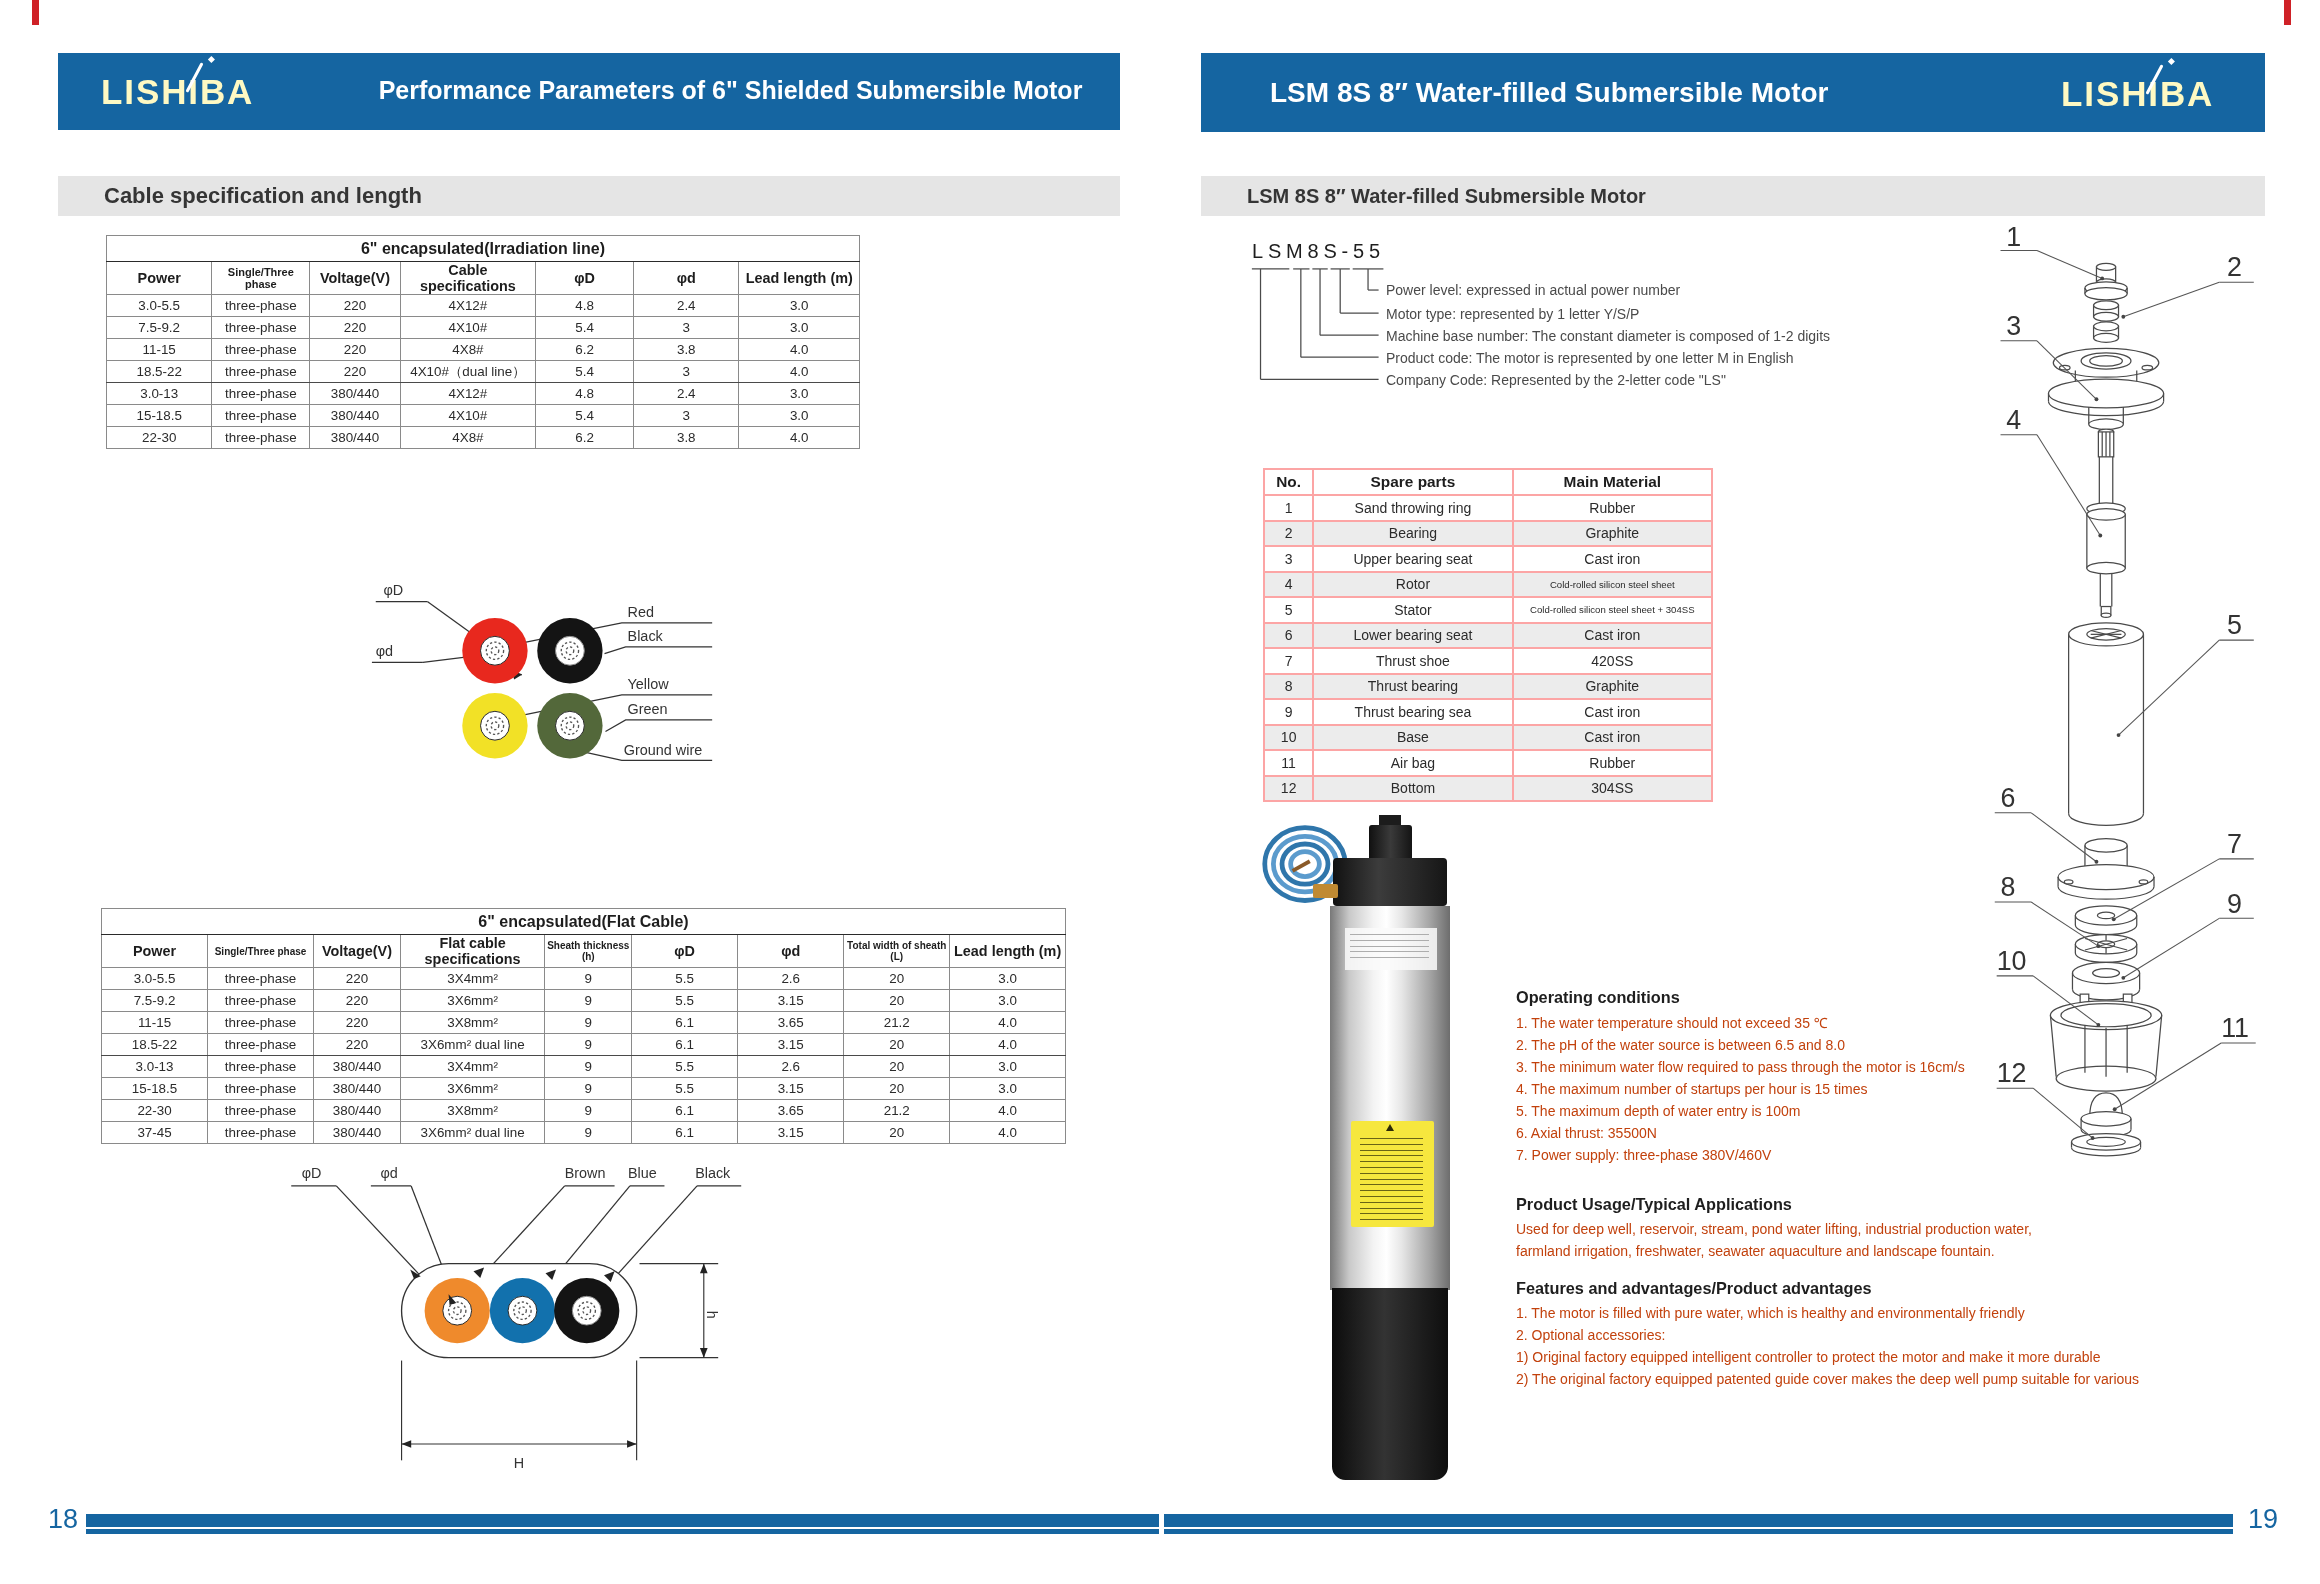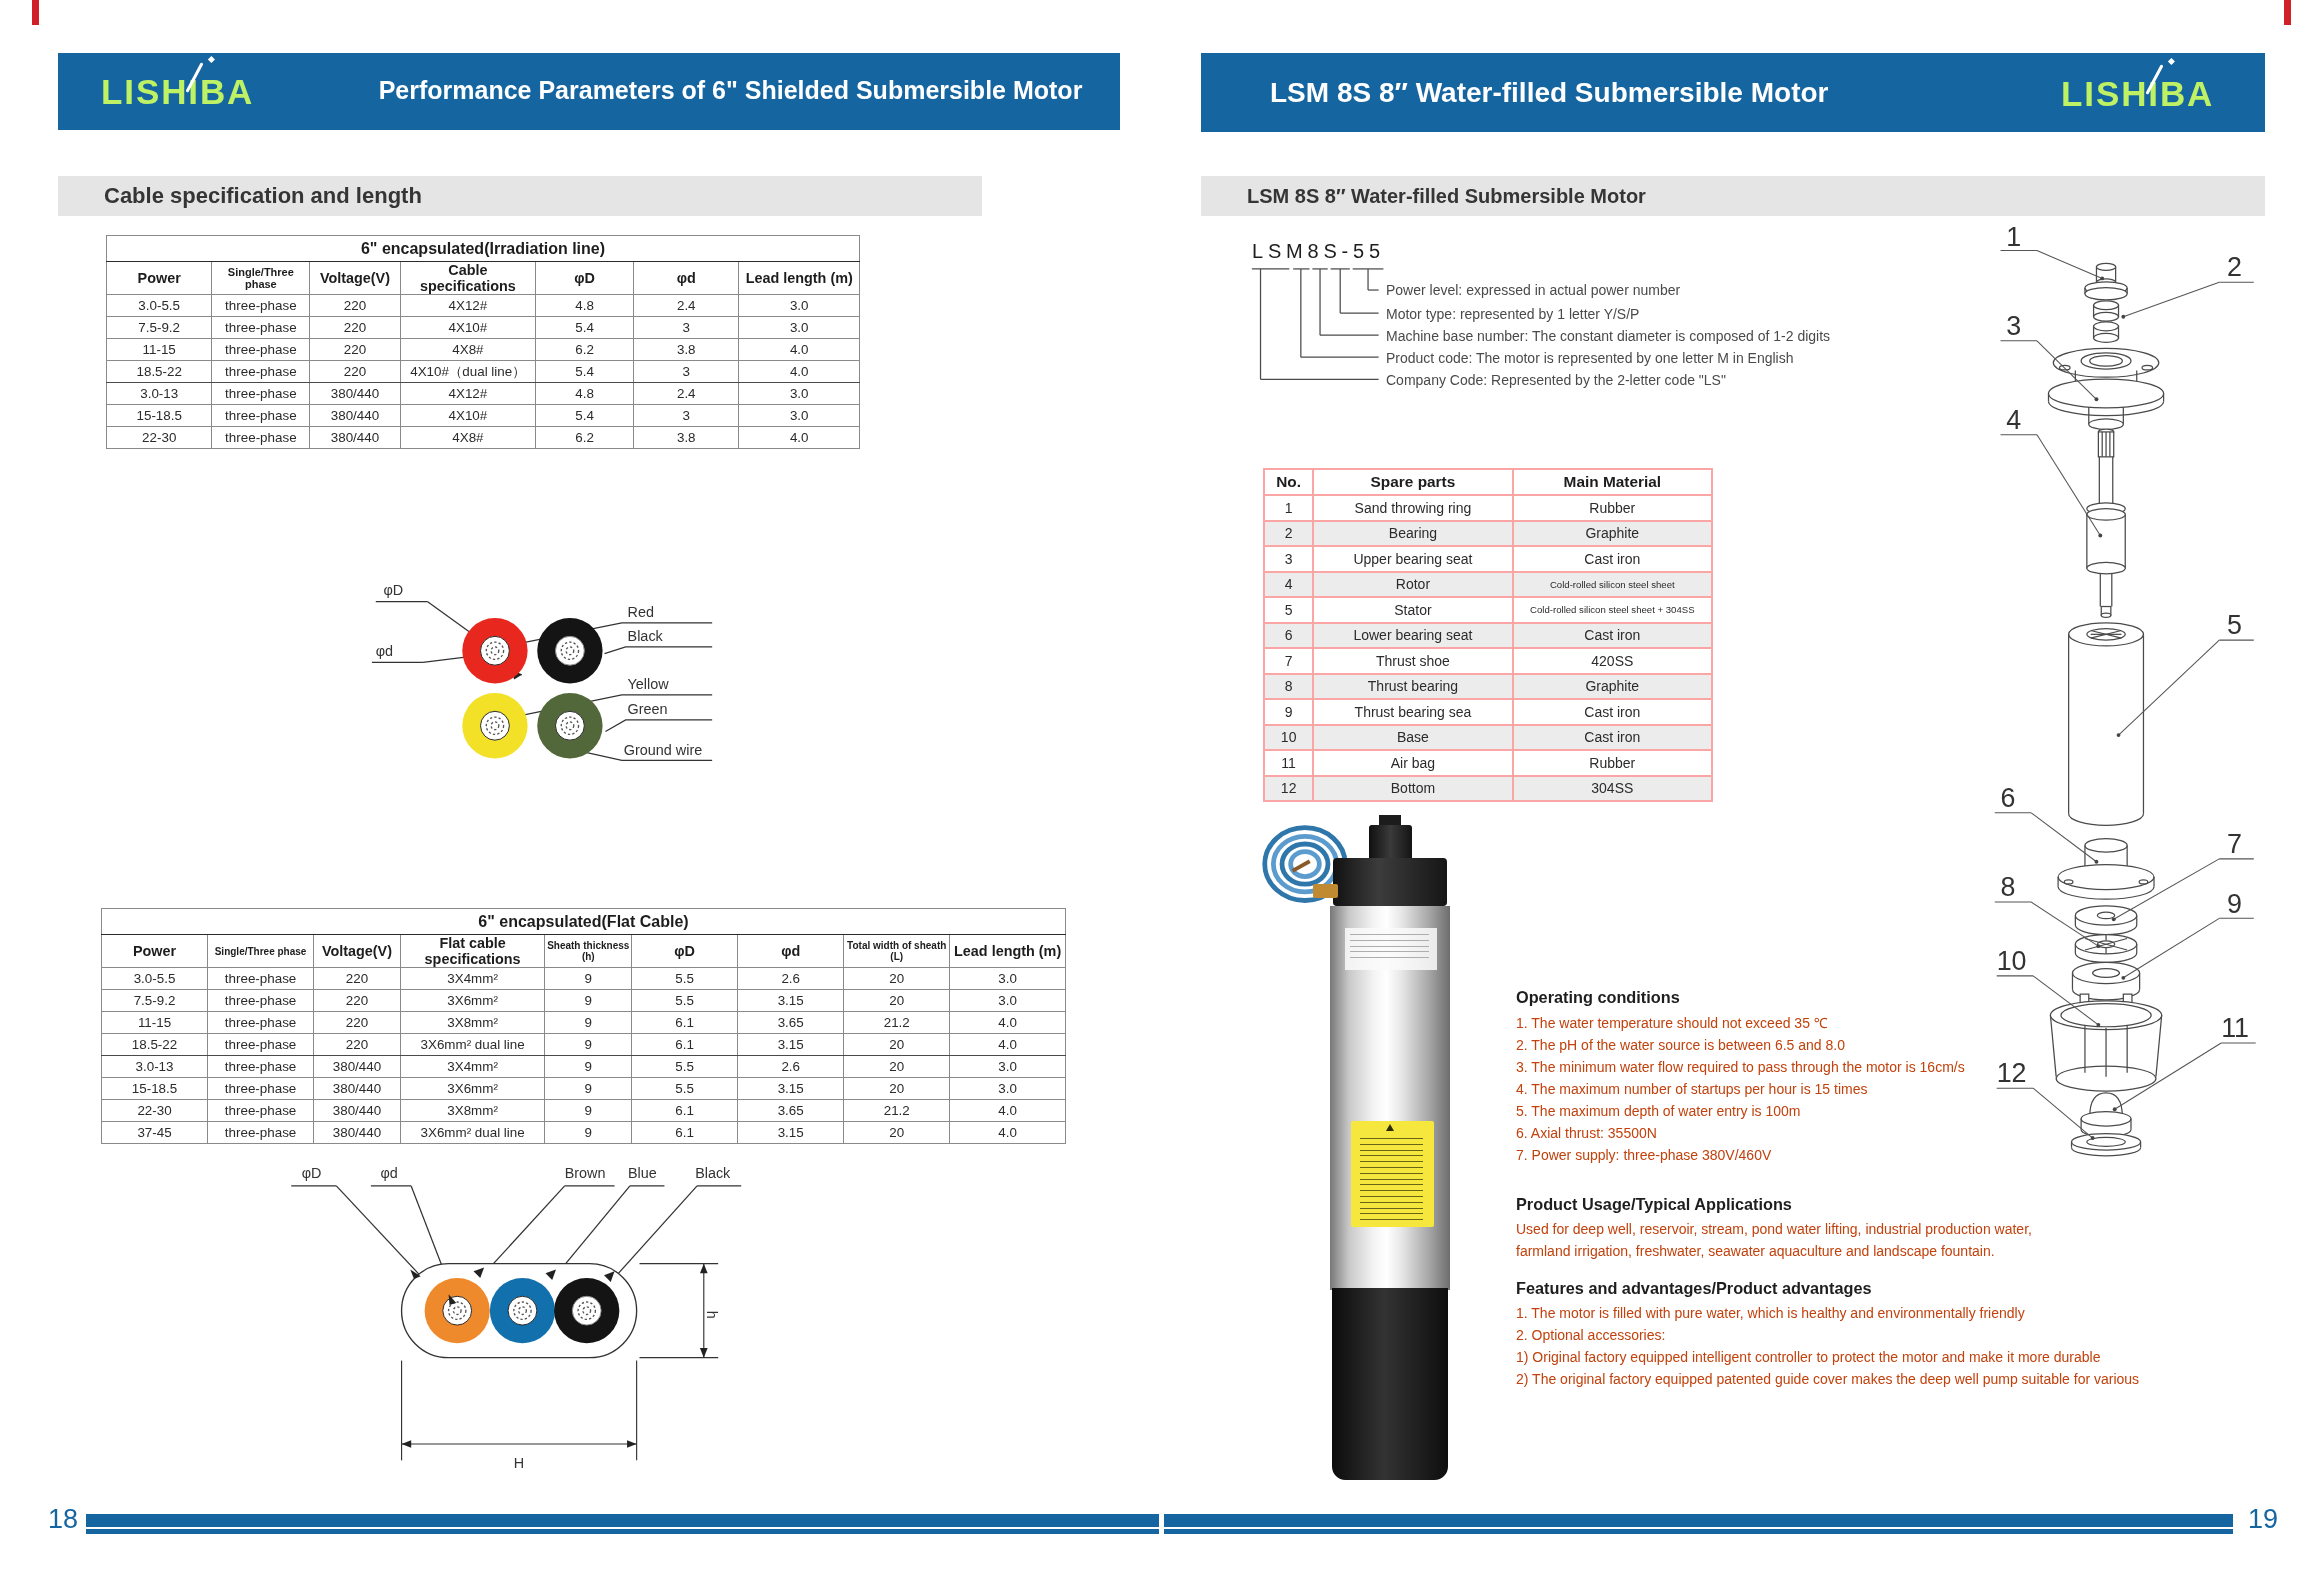--- a/index.html
+++ b/index.html
@@ -6,21 +6,21 @@
   body { width:2320px; height:1584px; background:#ffffff; font-family:"Liberation Sans", sans-serif; position:relative; overflow:hidden; color:#2e2e2e; }
   .abs { position:absolute; }
 
   
   .crop { width:6.7px; height:25px; background:#cf2127; top:0; }
 
   
   .band { background:#1565a1; color:#fff; }
   .band-left { left:58px; top:53px; width:1062px; height:77px; }
   .band-right { left:1201px; top:53px; width:1064px; height:79px; }
-  .logo { font-size:35px; font-weight:800; letter-spacing:1.9px; color:#bef264; font-family:"Liberation Sans",sans-serif; }
+  .logo { font-size:35px; font-weight:800; letter-spacing:1.9px; color:#fef9c3; font-family:"Liberation Sans",sans-serif; }
   .rocket { width:2.9px; height:33px; background:#fff; transform:rotate(28deg); border-radius:1.9px; }
   .rocket-star { width:4.8px; height:4.8px; background:#fff; transform:rotate(45deg); }
   .band-title { font-weight:700; color:#fff; }
 
   
   .graybar { background:#e5e5e5; height:40px; display:flex; align-items:center; }
   .graybar span { font-size:22px; font-weight:700; color:#353535; }
 
   
   table { border-collapse:collapse; table-layout:fixed; width:100%; }
@@ -76,21 +76,21 @@
 
 <div class="abs band band-left">
   <div class="abs" style="left:43px; top:19px;">
     <span class="logo">LISHIBA</span>
     <div class="abs rocket" style="left:92px; top:-11.5px;"></div>
     <div class="abs rocket-star" style="left:108px; top:-15.4px;"></div>
   </div>
   <div class="abs band-title" style="left:288px; top:23px; width:769px; text-align:center; font-size:25px;">Performance Parameters of 6" Shielded Submersible Motor</div>
 </div>
 
-<div class="abs graybar" style="left:58px; top:176px; width:924px;">
+<div class="abs graybar" style="left:58px; top:176px; width:1062px;">
   <span style="padding-left:46px;">Cable specification and length</span>
 </div>
 
 <div class="abs" style="left:106px; top:235px; width:754px;">
   <table class="spec-table t1">
     <colgroup>
         <col style="width:14%">
         <col style="width:13%">
         <col style="width:12%">
         <col style="width:18%">

